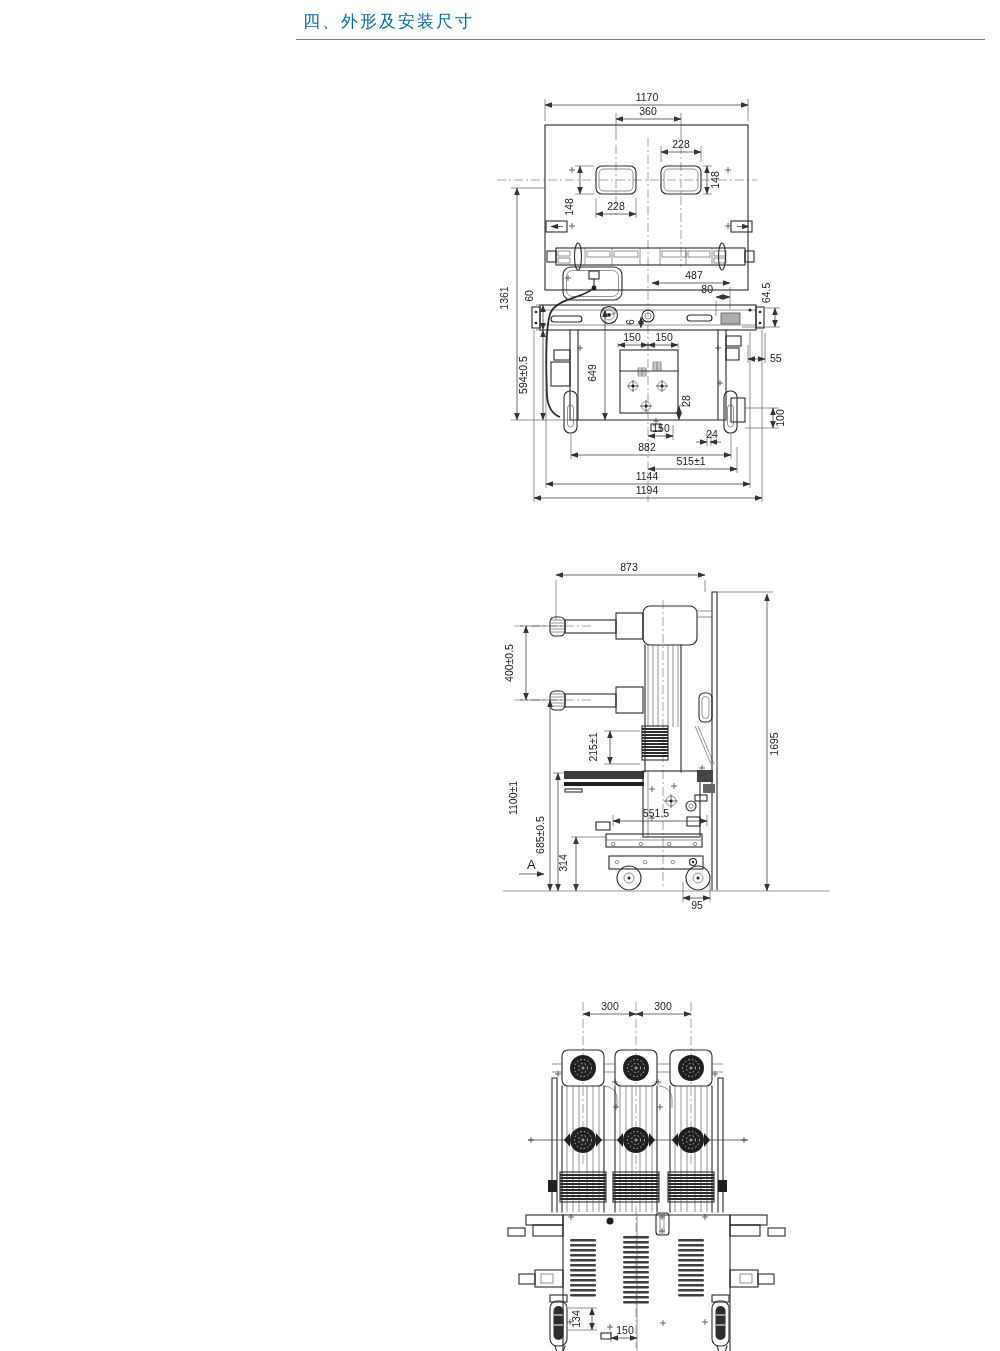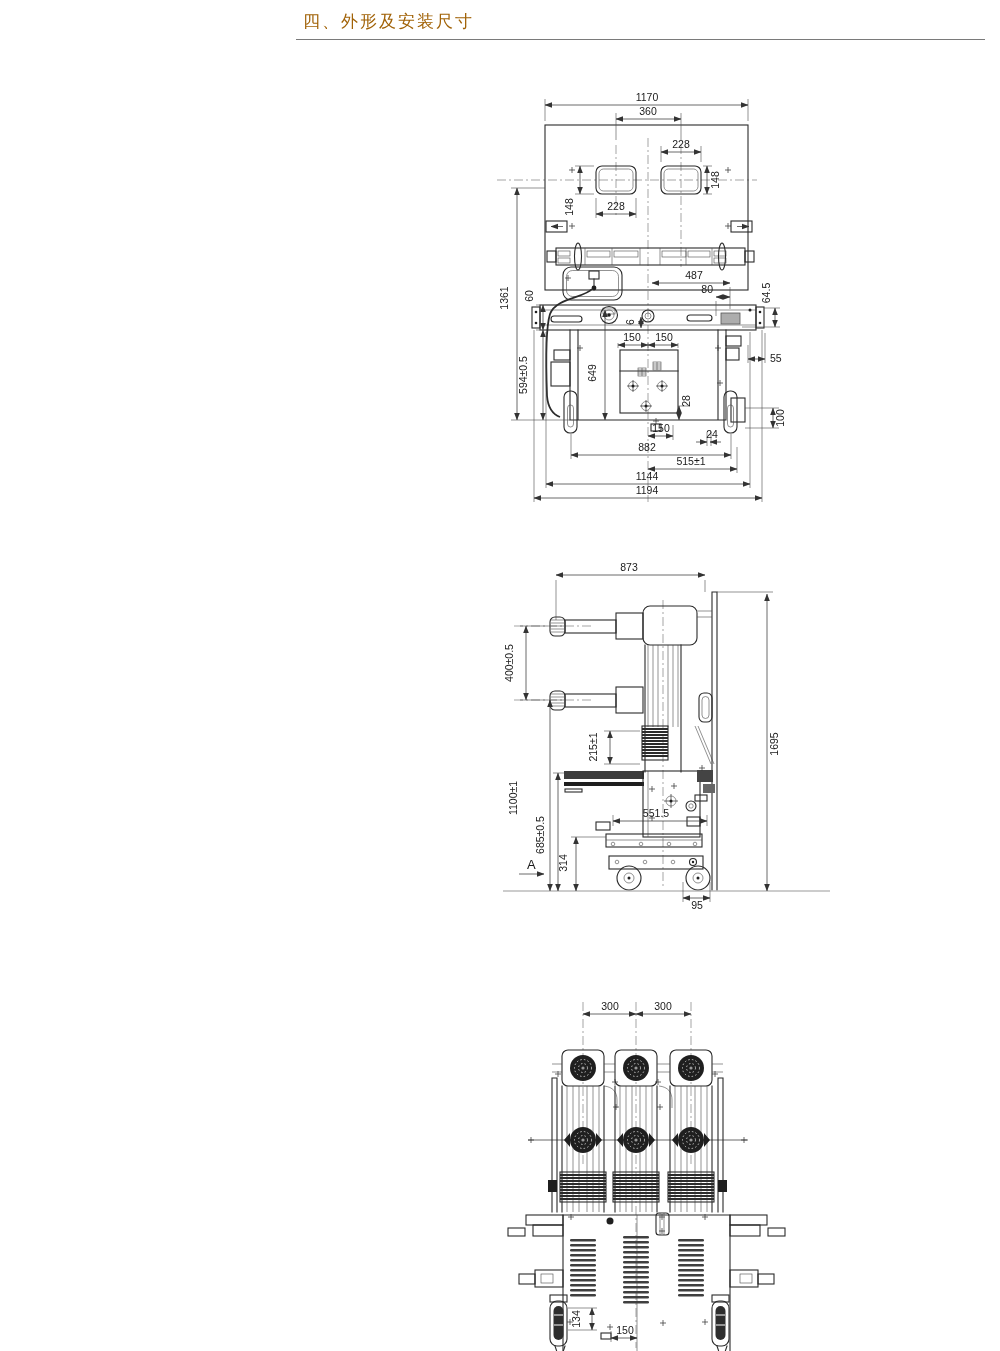--- a/index.html
+++ b/index.html
@@ -1,19 +1,19 @@
 <!DOCTYPE html>
 <html><head>
 <meta charset="utf-8">
 <style>
   html,body{margin:0;padding:0;background:#fff;}
   .page{position:relative;width:1000px;height:1351px;background:#fff;overflow:hidden;
         font-family:"Liberation Sans","DejaVu Sans",sans-serif;}
   .title{position:absolute;left:303px;top:10px;font-size:17px;letter-spacing:2px;
-         color:#a16207;font-weight:400;margin:0;}
+         color:#0369a1;font-weight:400;margin:0;}
   .rule{position:absolute;left:296px;top:39px;width:689px;height:1px;background:#7a7a7a;}
   svg{position:absolute;overflow:visible;}
   .ol{stroke:#2b2b2b;stroke-width:1.1;fill:none;stroke-linecap:square;}
   .ol2{stroke:#2b2b2b;stroke-width:1.8;fill:none;}
   .thin{stroke:#4a4a4a;stroke-width:0.6;fill:none;}
   .dim{stroke:#3a3a3a;stroke-width:0.75;fill:none;}
   .cl{stroke:#6a6a6a;stroke-width:0.6;stroke-dasharray:9 3 2 3;fill:none;}
   .dk{fill:#1f1f1f;stroke:none;}
   .ring{fill:none;stroke:#cfcfcf;stroke-width:0.9;stroke-dasharray:1.5 2.2;}
   .t{font:10.5px "Liberation Sans","DejaVu Sans",sans-serif;fill:#1a1a1a;}

